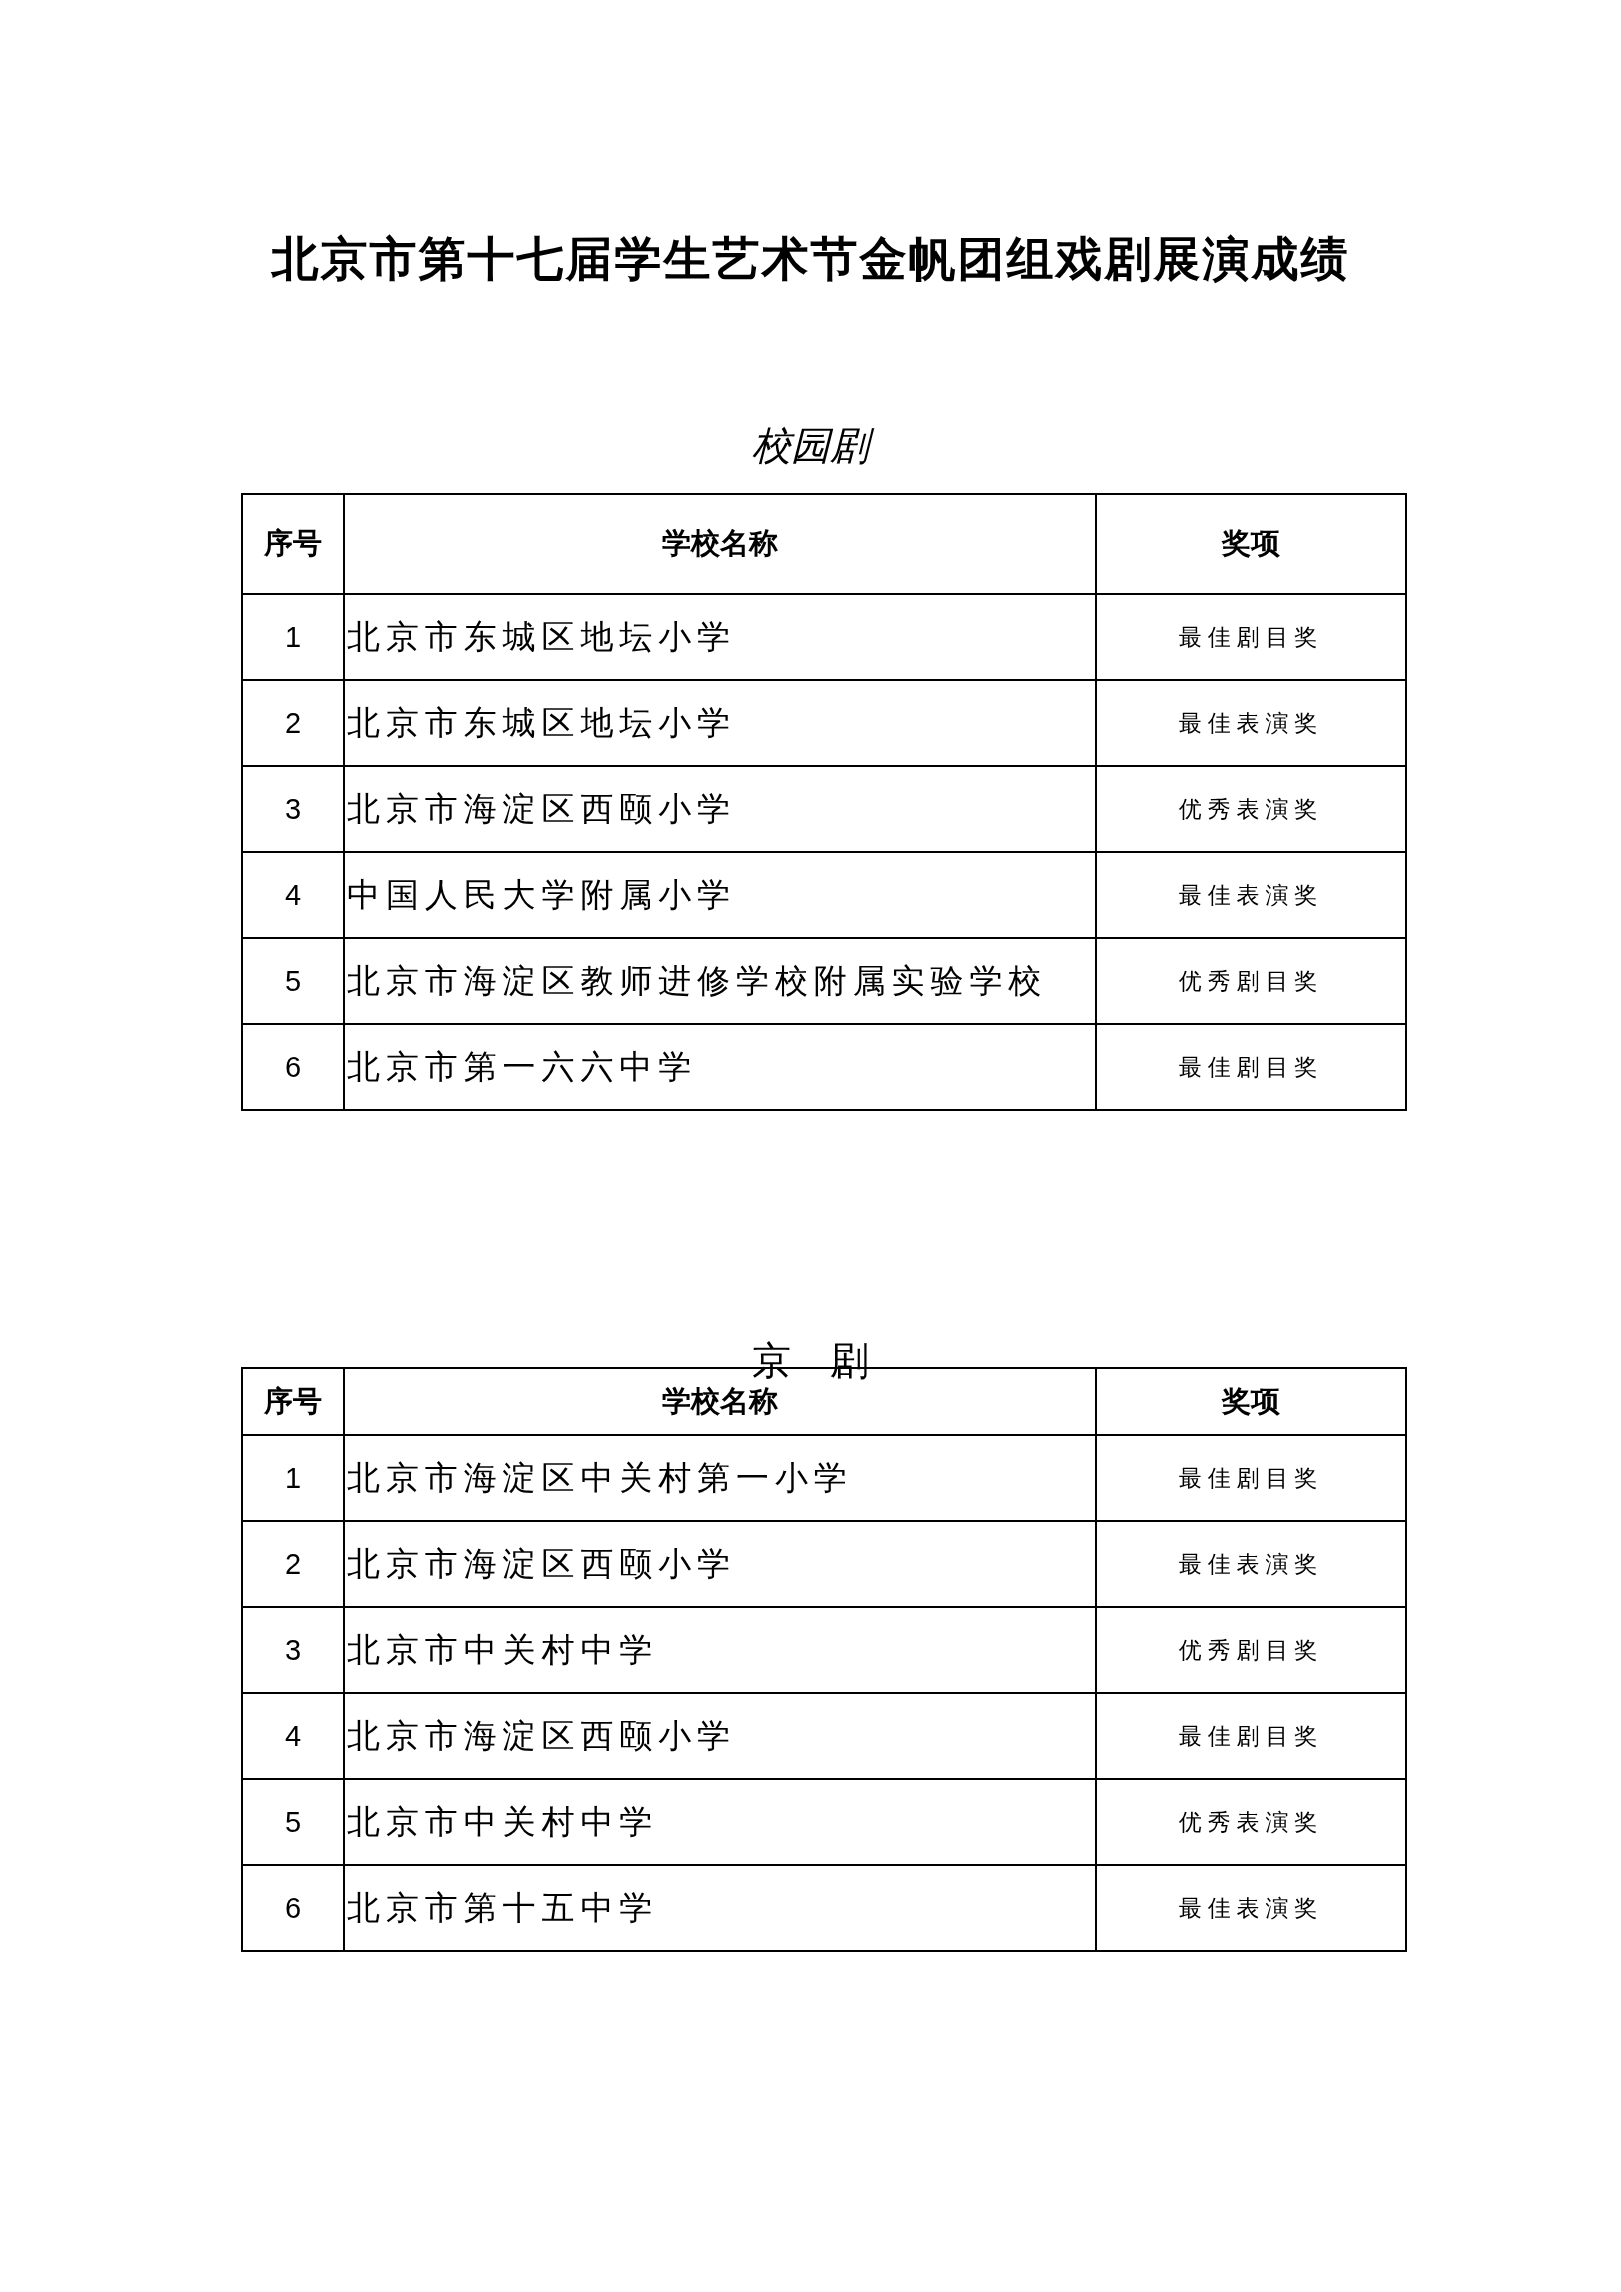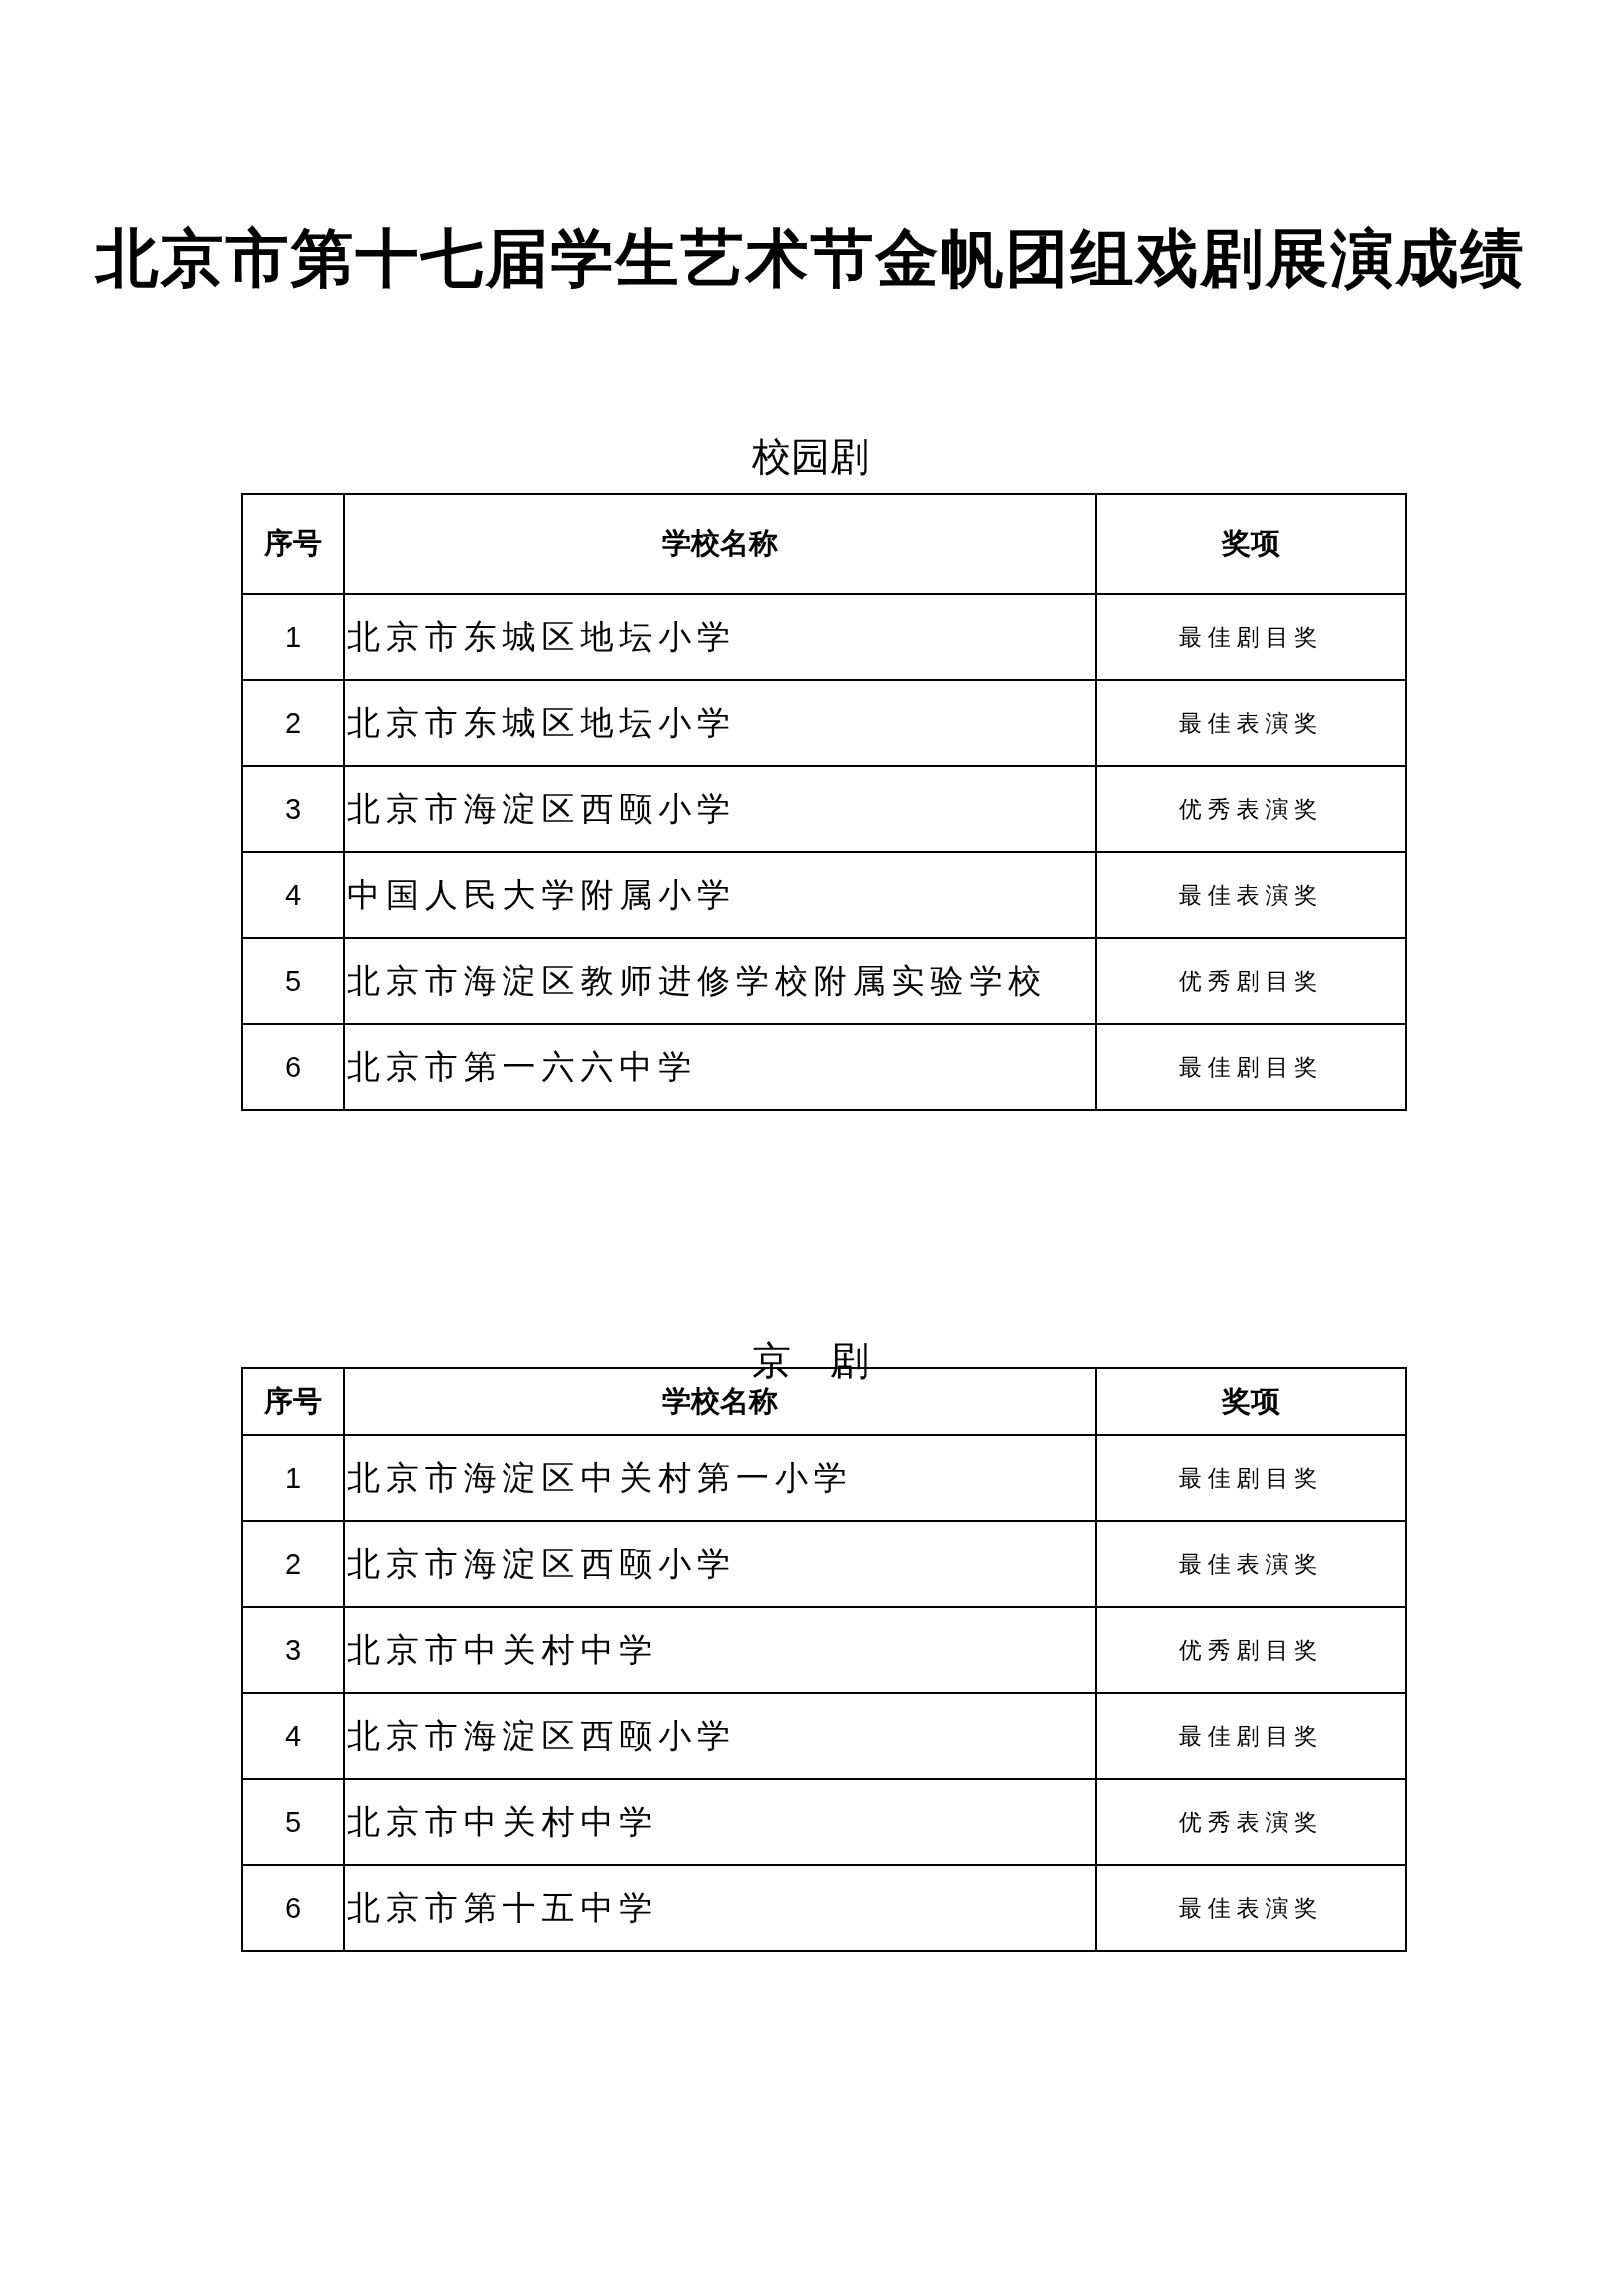--- a/index.html
+++ b/index.html
@@ -14,34 +14,34 @@
       overflow: hidden;
       font-family: "DejaVu Sans", "Liberation Sans", sans-serif;
       color: #000000;
     }
     .doc-title {
       position: absolute;
       left: 0;
       width: 1621px;
       top: 231px;
       text-align: center;
-      font-size: 63px;
+      font-size: 47px;
       font-weight: bold;
       line-height: 55px;
       letter-spacing: 2px;
     }
     .section-title {
       position: absolute;
       left: 0;
       width: 1621px;
       text-align: center;
       font-size: 39px;
       line-height: 47px;
     }
-    #section-campus-title { top: 433px; }
+    #section-campus-title { top: 422px; font-style: italic; }
     #section-peking-title { top: 1301px; margin-top: 36px; }
 
     table.award-table {
       position: absolute;
       left: 241px;
       width: 1163px;
       border-collapse: collapse;
       table-layout: fixed;
     }
     #table-campus { top: 493px; }

